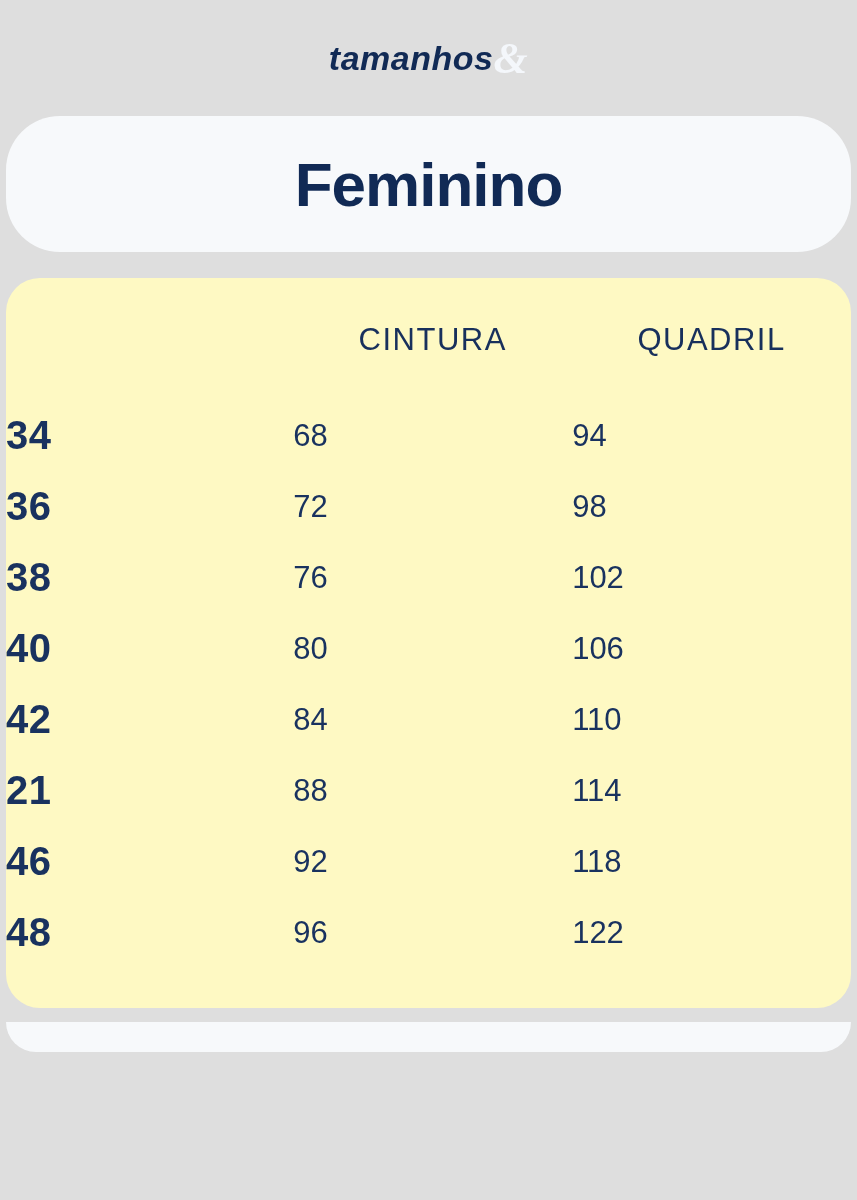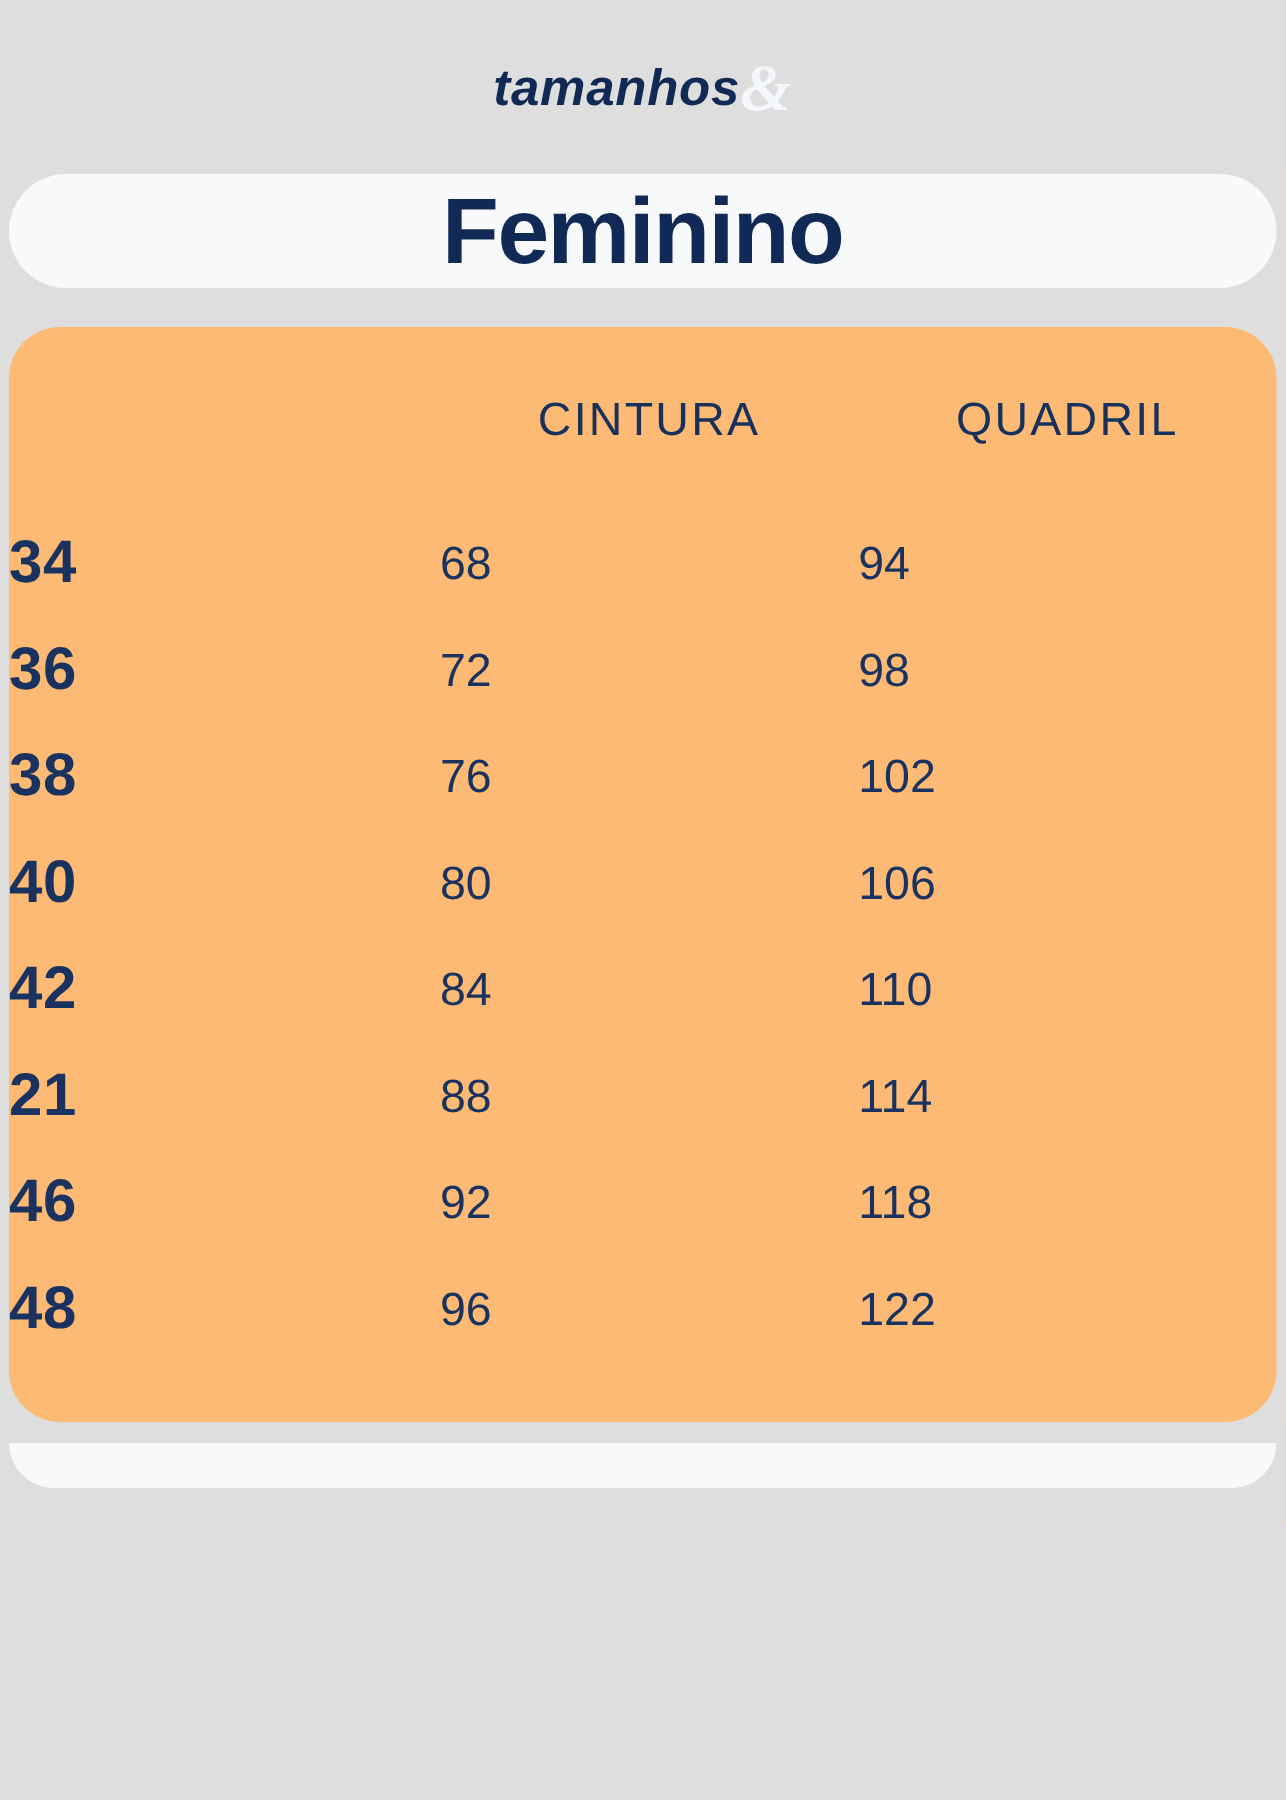--- a/index.html
+++ b/index.html
@@ -48,40 +48,40 @@
     font-style: italic;
     font-weight: bold;
     font-family: "Liberation Serif", serif;
     line-height: 1;
     position: relative;
     top: 3px;
   }
   
   .title-card {
     width: 845px;
-    height: 76px;
+    height: 136px;
     margin-top: 4px;
     background: #f7f9fb;
     border-radius: 54px;
     display: flex;
     align-items: center;
     justify-content: center;
   }
   .title-card h1 {
     margin: 0;
     font-size: 62px;
     font-weight: bold;
     color: #112a55;
     letter-spacing: -1px;
   }
   
   .table-card {
     width: 845px;
     margin-top: 26px;
-    background: #fdba74;
+    background: #fef9c3;
     border-radius: 34px;
     padding: 32px 0 40px 0;
     box-sizing: border-box;
   }
   table.size-table {
     width: 100%;
     border-collapse: collapse;
     table-layout: fixed;
   }
   table.size-table col.c-size { width: 34%; }

